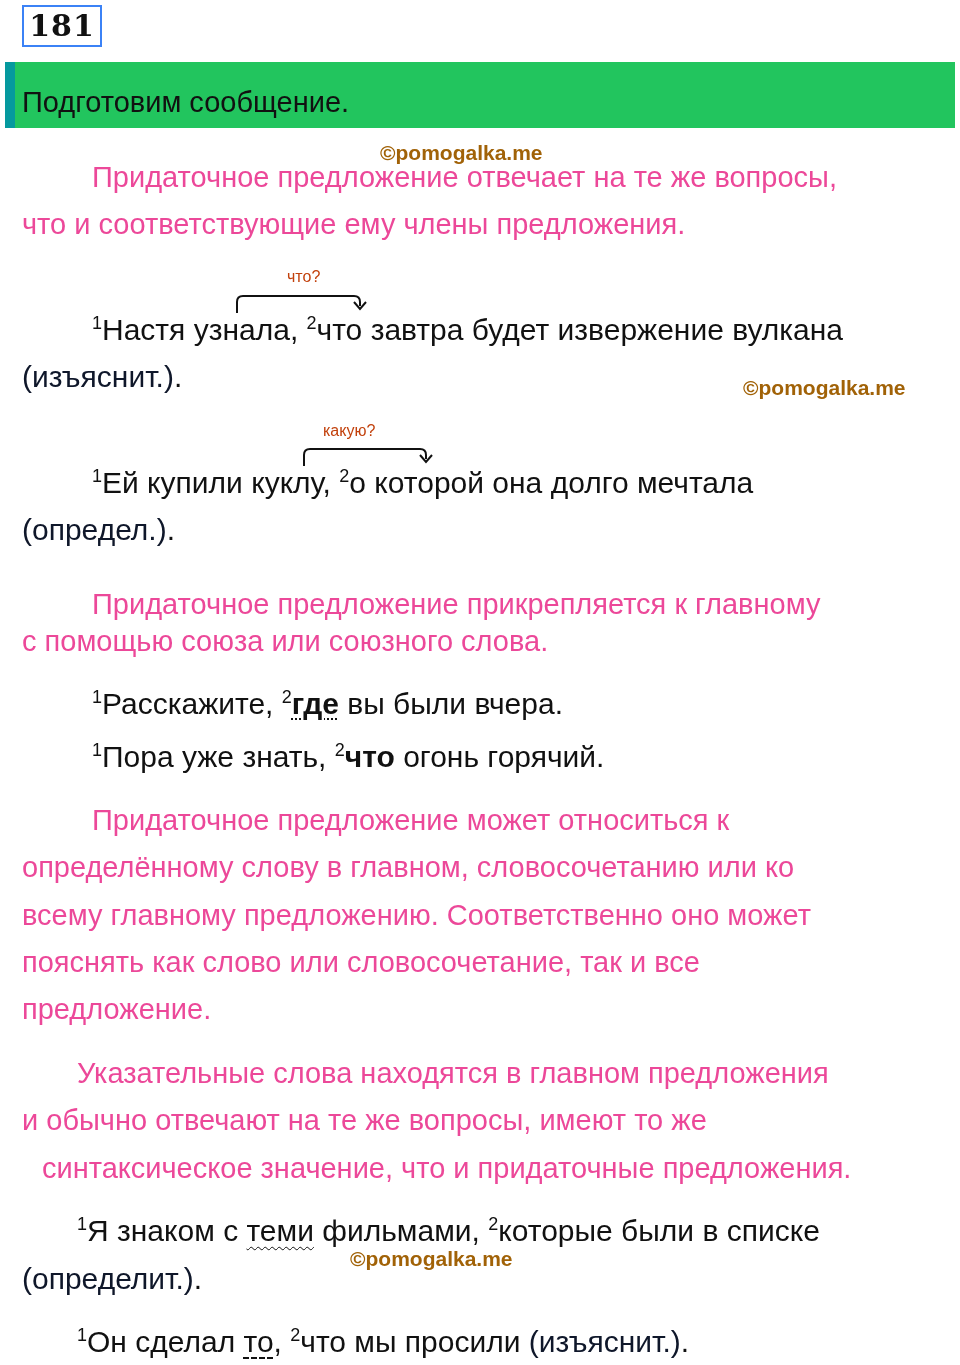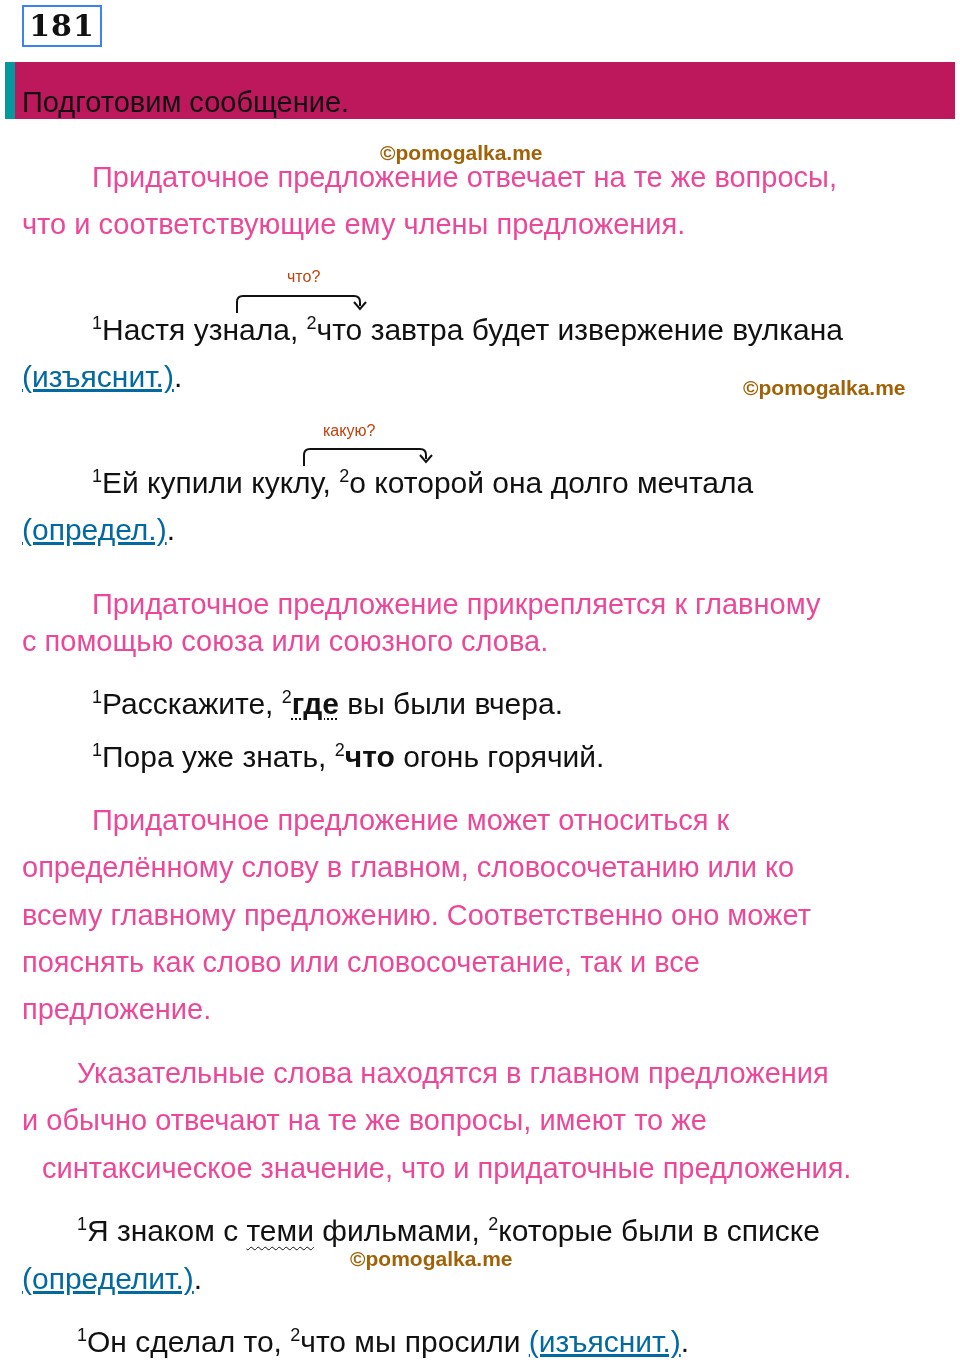--- a/index.html
+++ b/index.html
@@ -26,22 +26,22 @@
       font-weight: bold;
       font-size: 30px;
       line-height: 38px;
       text-align: center;
       letter-spacing: 1px;
     }
 
     
     .banner {
       left: 5px; top: 62px;
-      width: 950px; height: 57px;
-      background: #be185d;
+      width: 950px; height: 66px;
+      background: #22c55e;
     }
     .banner-bar {
       position: absolute;
       left: 0; top: 0;
       width: 10px; height: 100%;
       background: #05999E;
     }
     .banner-text {
       position: absolute;
       left: 17px; top: 20px;
@@ -72,35 +72,36 @@
       font-size: 30px;
       line-height: 36px;
       white-space: nowrap;
       color: #111;
     }
     .sup {
       font-size: 18px;
       vertical-align: 11px;
       line-height: 0;
     }
-    .grey { color: #0369a1; text-decoration: underline; }
+    .grey { color: #0f172a; }
     .bold { font-weight: bold; }
     .u-dotdash {
       text-decoration: underline;
       text-decoration-style: dotted;
       text-decoration-thickness: 2px;
       text-underline-offset: 4px;
     }
     .u-wavy {
       text-decoration: underline;
       text-decoration-style: wavy;
       text-decoration-thickness: 1px;
       text-underline-offset: 5px;
     }
     .u-dashed {
+      text-decoration: underline;
       text-decoration-style: dashed;
       text-decoration-thickness: 2px;
       text-underline-offset: 5px;
     }
 
     
     .q-label {
       font-size: 16px;
       line-height: 18px;
       white-space: nowrap;

